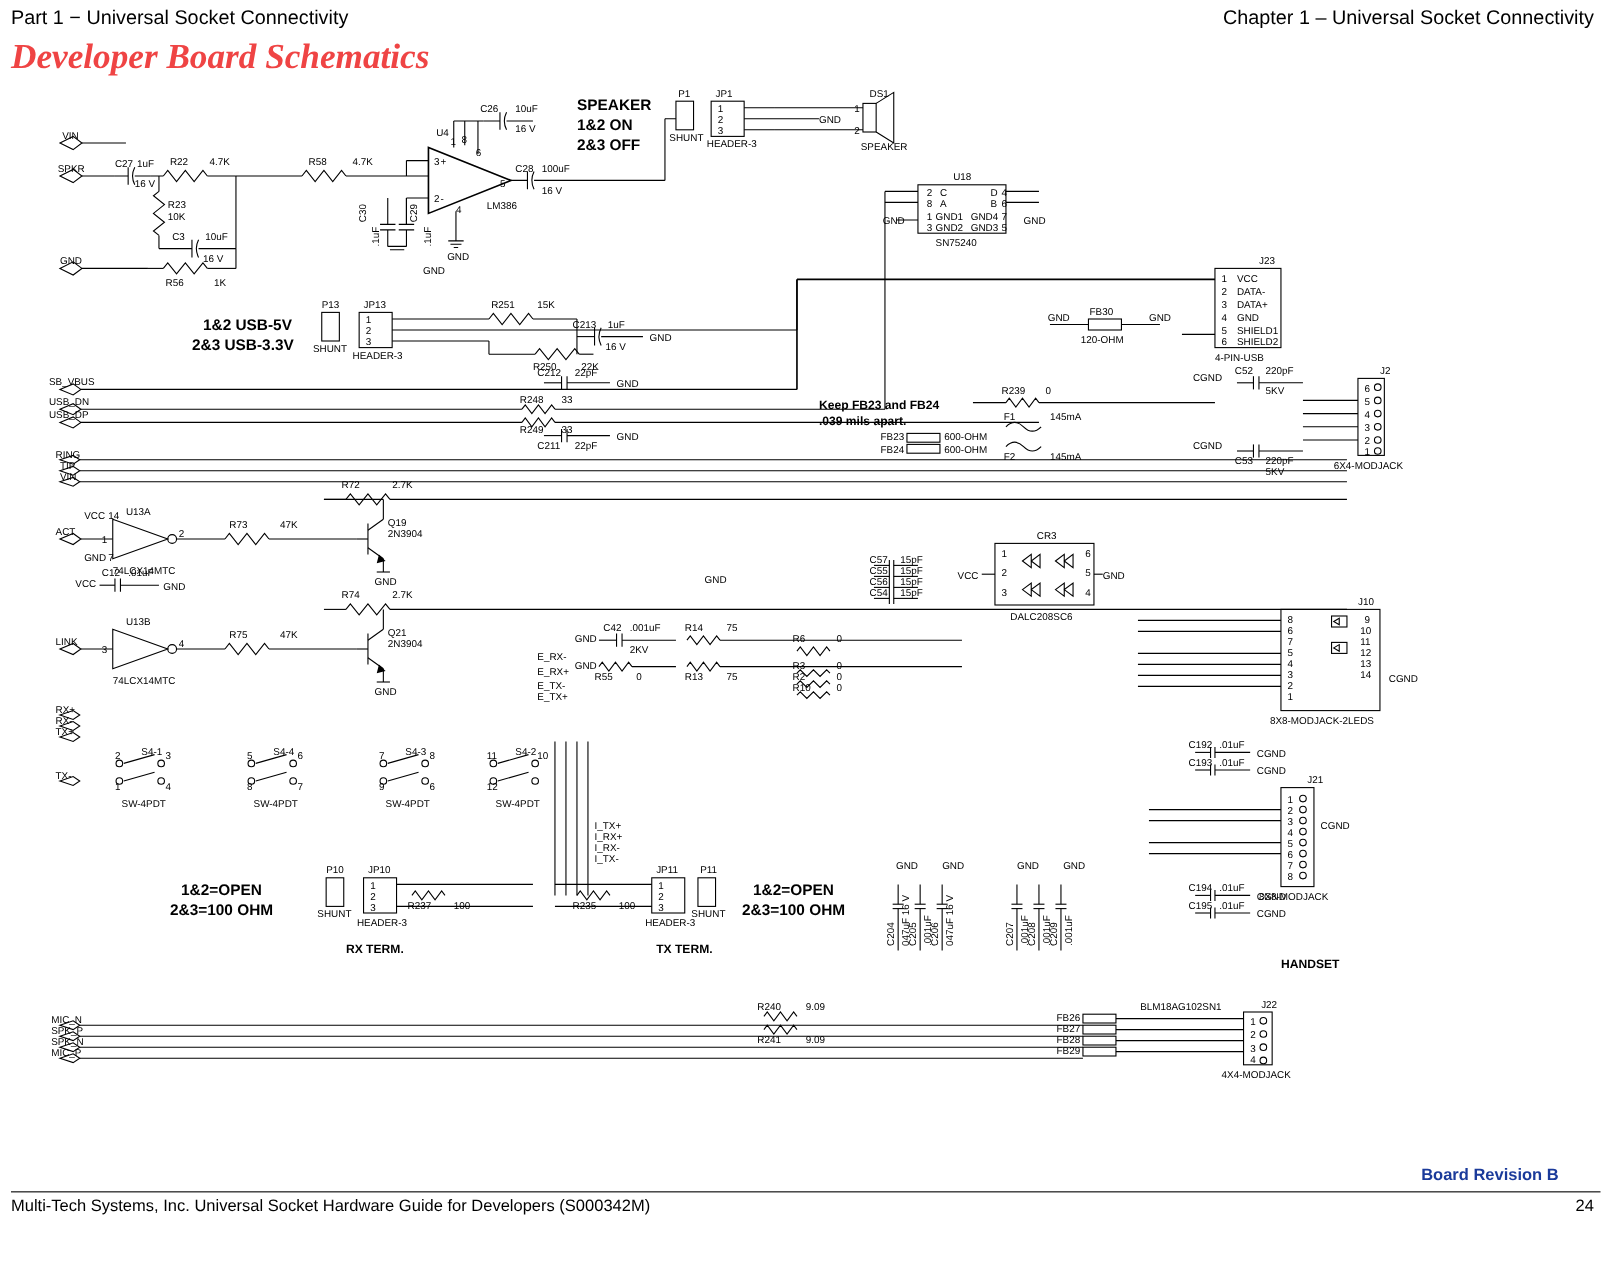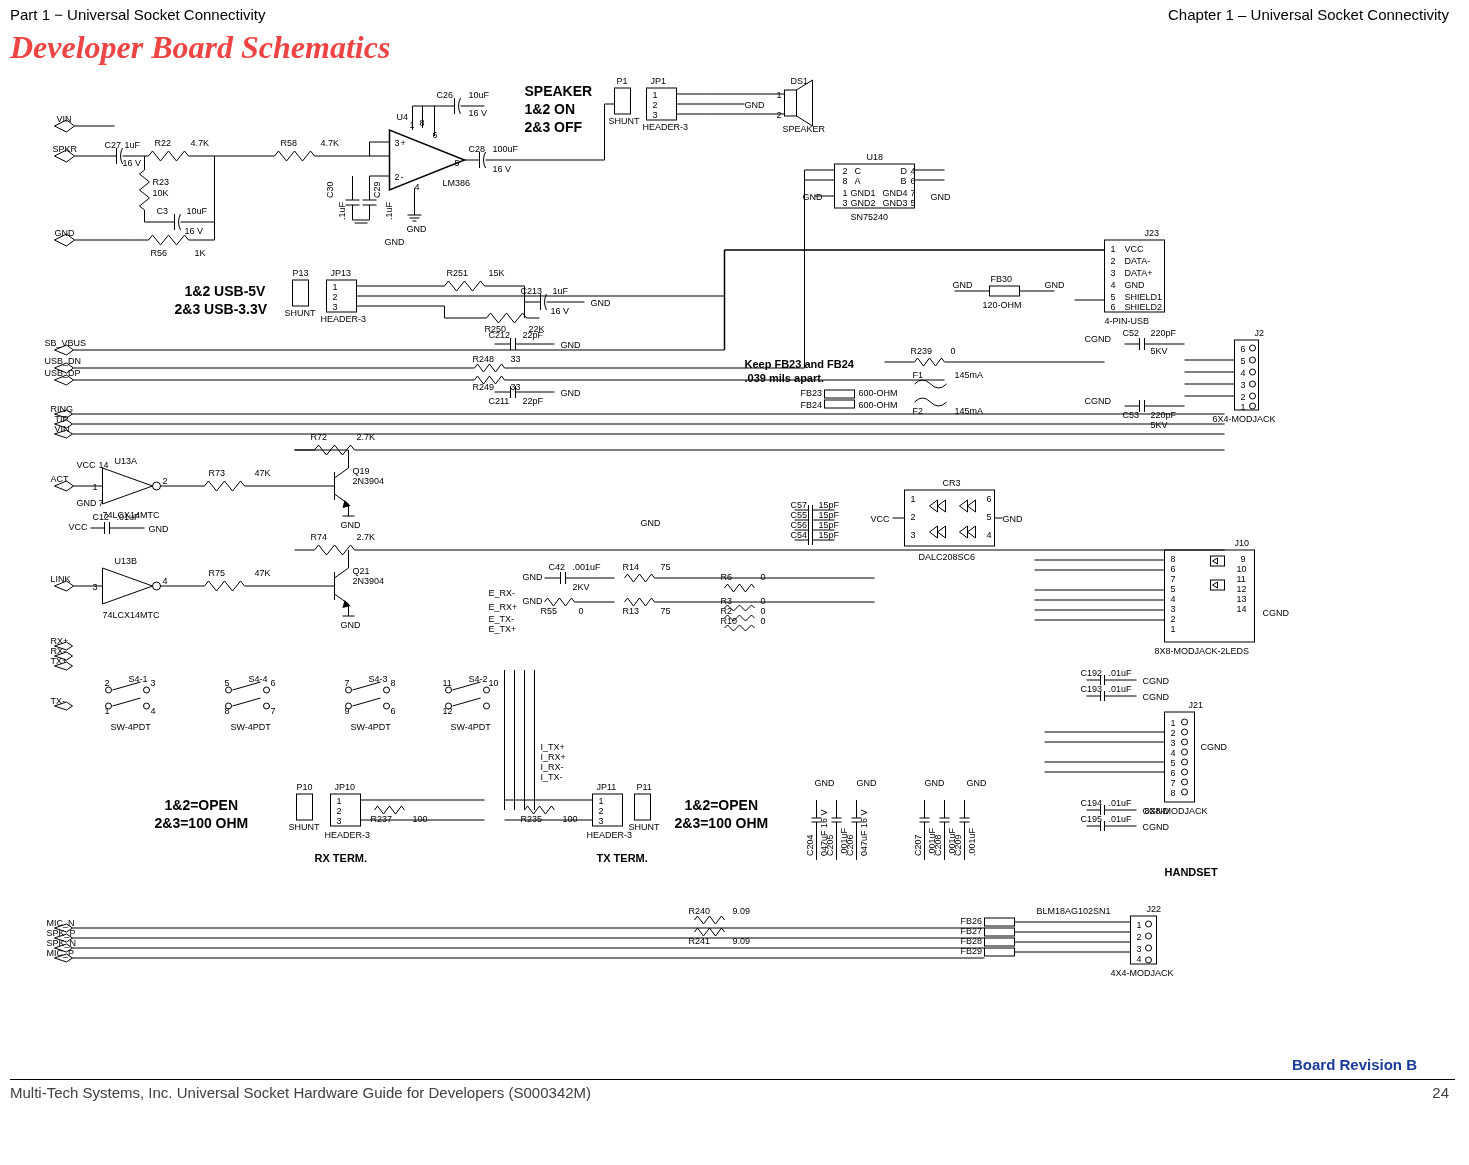--- a/index.html
+++ b/index.html
@@ -9,21 +9,21 @@
     background: #fff;
     width: 1469px;
     height: 1165px;
     position: relative;
     box-sizing: border-box;
   }
   .page-header {
     display: flex;
     justify-content: space-between;
     padding: 6px 20px 2px 10px;
-    font-size: 15px;
+    font-size: 18px;
     color: #000;
   }
   .section-title {
     font-family: Georgia, 'Times New Roman', serif;
     font-weight: bold;
     font-style: italic;
     color: #ef4444;
     font-size: 32px;
     padding: 4px 0 4px 10px;
   }
@@ -48,21 +48,21 @@
   }
   .footer-rule {
     border-top: 1px solid #000;
     margin: 6px 14px 0 10px;
   }
   .page-footer {
     display: flex;
     justify-content: space-between;
     padding: 4px 20px 0 10px;
     font-size: 15px;
-    color: #404040;
+    color: #000000;
   }
   
   .st { font-family: Arial, sans-serif; font-size: 9px; fill: #000; }
   .stb { font-family: Arial, sans-serif; font-size: 11px; font-weight: bold; fill: #000; }
   .stbb { font-family: Arial, sans-serif; font-size: 14px; font-weight: bold; fill: #000; }
   .wire { stroke: #000; stroke-width: 1; fill: none; }
   .wire2 { stroke: #000; stroke-width: 1.5; fill: none; }
   .box { stroke: #000; stroke-width: 1; fill: none; }
   .fillw { fill:#fff; stroke:#000; stroke-width:1; }
 </style>

